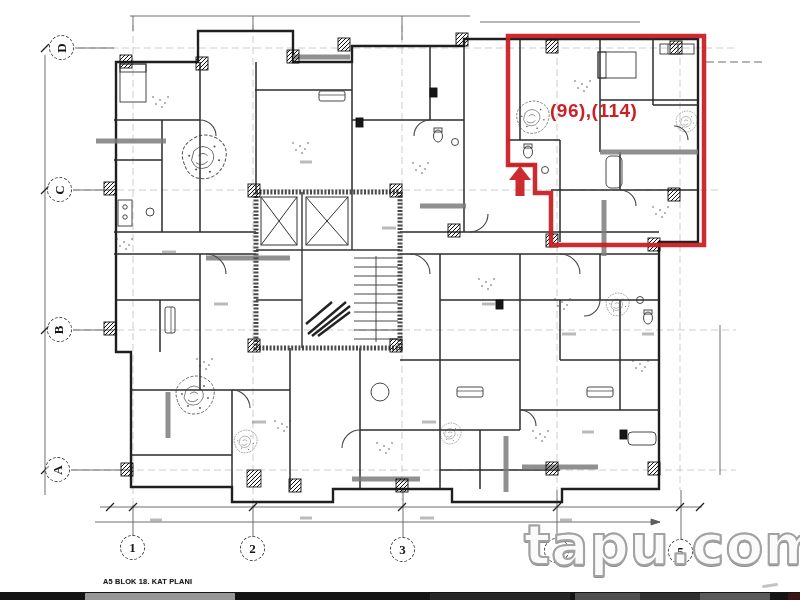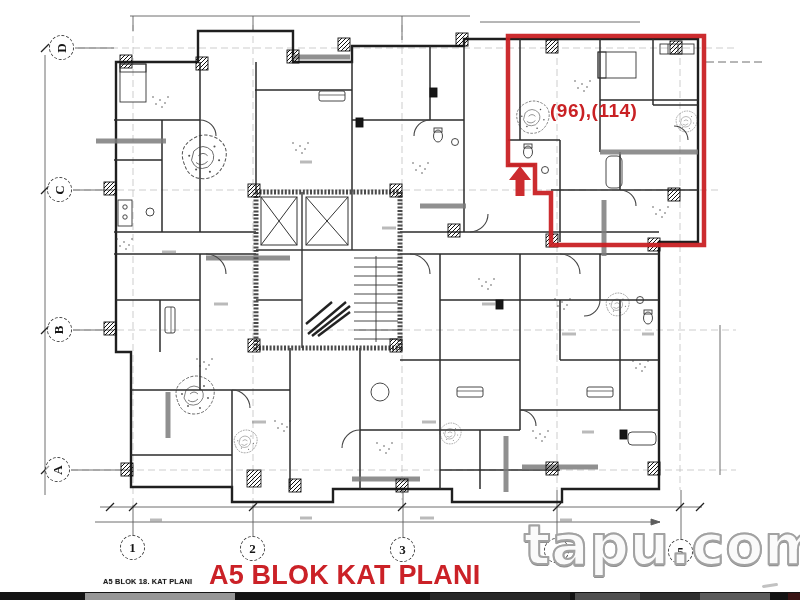--- a/index.html
+++ b/index.html
@@ -363,21 +363,20 @@
       <span>3</span>
     </div>
   <div class="bubble" style="left:544px;top:538px;">
       <span>4</span>
     </div>
   <div class="bubble" style="left:668px;top:539px;">
       <span>5</span>
     </div>
 
   <div class="sub-title">A5 BLOK 18. KAT PLANI</div>
-  <div class="main-title">A5 BLOK KAT PLANI</div>
 
   <div class="watermark">tapu.com</div>
   <div class="artifact"></div>
 
   <div class="bottom-bar">
     <div class="seg" style="left:85px;width:150px;background:#979797;"></div>
     <div class="seg" style="left:430px;width:140px;background:#272727;"></div>
     <div class="seg" style="left:575px;width:65px;background:#4f4f4f;"></div>
     <div class="seg" style="left:640px;width:60px;background:#303030;"></div>
     <div class="seg" style="left:700px;width:70px;background:#5a5a5a;"></div>

